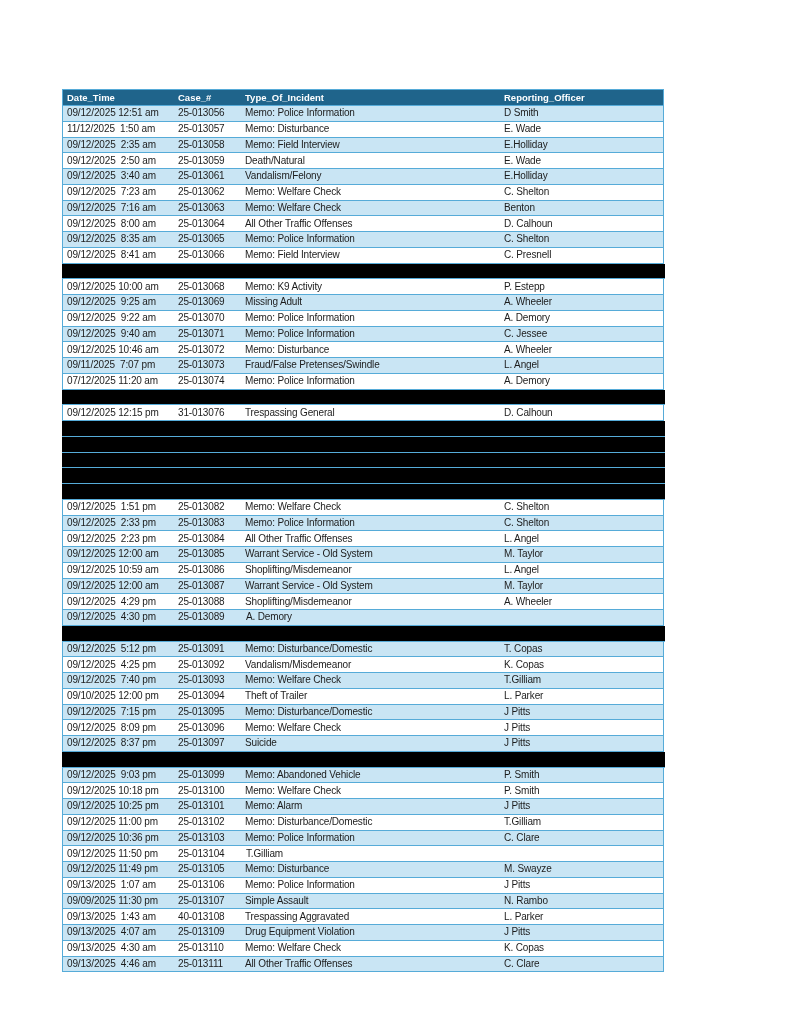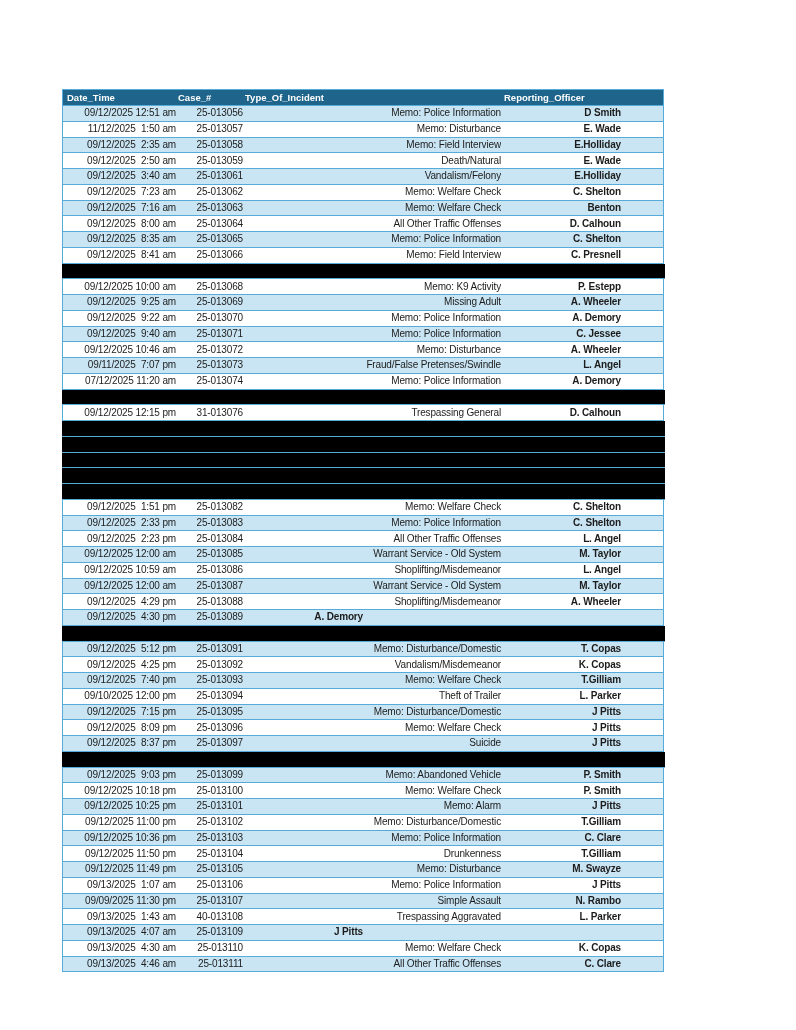--- a/index.html
+++ b/index.html
@@ -46,41 +46,40 @@
     letter-spacing: 0;
     white-space: pre;
     overflow: hidden;
   }
   .row {
     display: flex;
     height: 15.75px;
     align-items: center;
     border-bottom: 1.5px solid var(--border);
     background: var(--row-bg);
-    text-align: right;
   }
   .row.alt { background: var(--row-alt-bg); }
   .row.redacted {
     background: var(--redacted);
     position: relative;
     left: -1.5px;
     width: calc(100% + 3px);
   }
   .cell {
     font-size: 10px;
     color: var(--text);
     letter-spacing: -0.15px;
     white-space: pre;
     overflow: hidden;
     line-height: 14px;
   }
   .c-date    { width: 113px; padding-left: 4px; }
   .c-case    { width: 67px;  padding-left: 2px; }
   .c-type    { width: 258px; padding-left: 2px; }
-  .c-officer { width: 120px; padding-left: 3px; font-weight: bold; }
+  .c-officer { width: 120px; padding-left: 3px; }
 </style>
 </head>
 <body>
 
 <div class="page">
   <div class="incident-table">
     <div class="thead">
       <div class="th c-date">Date_Time</div>
       <div class="th c-case">Case_#</div>
       <div class="th c-type">Type_Of_Incident</div>
@@ -319,21 +318,20 @@
         </div>
         <div class="row alt">
           <div class="cell c-date">09/12/2025 10:36 pm</div>
           <div class="cell c-case">25-013103</div>
           <div class="cell c-type">Memo: Police Information</div>
           <div class="cell c-officer">C. Clare</div>
         </div>
         <div class="row">
           <div class="cell c-date">09/12/2025 11:50 pm</div>
           <div class="cell c-case">25-013104</div>
-          <div class="cell c-type">Drunkenness</div>
           <div class="cell c-officer">T.Gilliam</div>
         </div>
         <div class="row alt">
           <div class="cell c-date">09/12/2025 11:49 pm</div>
           <div class="cell c-case">25-013105</div>
           <div class="cell c-type">Memo: Disturbance</div>
           <div class="cell c-officer">M. Swayze</div>
         </div>
         <div class="row">
           <div class="cell c-date">09/13/2025  1:07 am</div>
@@ -349,20 +347,21 @@
         </div>
         <div class="row">
           <div class="cell c-date">09/13/2025  1:43 am</div>
           <div class="cell c-case">40-013108</div>
           <div class="cell c-type">Trespassing Aggravated</div>
           <div class="cell c-officer">L. Parker</div>
         </div>
         <div class="row alt">
           <div class="cell c-date">09/13/2025  4:07 am</div>
           <div class="cell c-case">25-013109</div>
+          <div class="cell c-type">Drug Equipment Violation</div>
           <div class="cell c-officer">J Pitts</div>
         </div>
         <div class="row">
           <div class="cell c-date">09/13/2025  4:30 am</div>
           <div class="cell c-case">25-013110</div>
           <div class="cell c-type">Memo: Welfare Check</div>
           <div class="cell c-officer">K. Copas</div>
         </div>
         <div class="row alt">
           <div class="cell c-date">09/13/2025  4:46 am</div>

